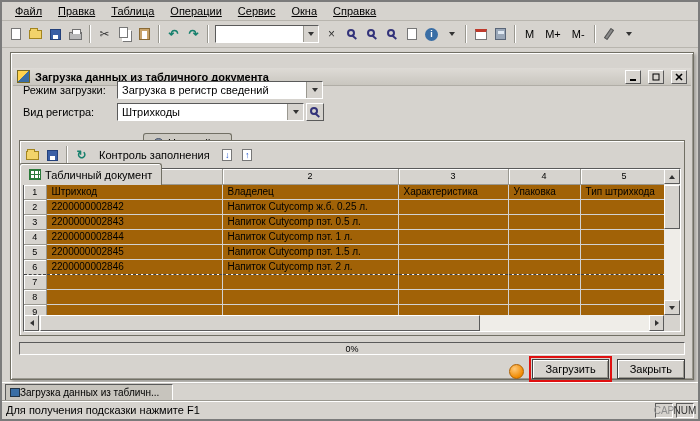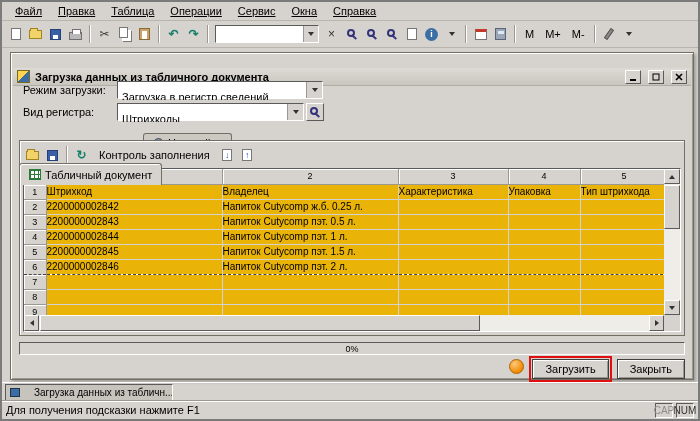--- a/index.html
+++ b/index.html
@@ -57,21 +57,21 @@
   .dlg-title{position:absolute;left:2px;top:2px;right:2px;height:18px;display:flex;align-items:center;gap:5px;
              padding:0 4px;background:linear-gradient(#dedbd6,#c9c6bf);border-bottom:1px solid #b0ada6;margin-top:13px;}
   .dlg-title .txt{font-weight:bold;flex:1;white-space:nowrap;overflow:hidden;}
   .dlg-ico{width:13px;height:13px;background:linear-gradient(135deg,#ffd34d 0 50%,#3a6ea5 50% 100%);border:1px solid #7a6a20;}
   .winbtn{width:16px;height:14px;margin-left:2px;background:var(--face);border:1px solid;border-color:#fff #5a5a5a #5a5a5a #fff;
           display:inline-flex;align-items:center;justify-content:center;}
   .winbtn svg{display:block;}
 
   .fld-label{position:absolute;left:12px;white-space:nowrap;}
   .combo{position:absolute;display:flex;height:18px;border:1px solid;border-color:#5a5a5a #fff #fff #5a5a5a;background:#fff;}
-  .combo .val{flex:1;padding:9px 4px;white-space:nowrap;overflow:hidden;}
+  .combo .val{flex:1;padding:2px 4px;white-space:nowrap;overflow:hidden;}
   .combo .drop{width:16px;background:var(--face);border-left:1px solid var(--face-dark);display:flex;align-items:center;justify-content:center;}
   .sqbtn{position:absolute;width:18px;height:18px;background:var(--face);border:1px solid;border-color:#fff #5a5a5a #5a5a5a #fff;
          display:flex;align-items:center;justify-content:center;}
 
   .tab{position:absolute;top:66px;height:21px;display:inline-flex;align-items:center;gap:4px;padding:0 9px;
        background:var(--face);border:1px solid var(--face-darker);border-bottom:none;border-radius:3px 3px 0 0;}
   .tab.active{z-index:3;height:22px;box-shadow:inset 1px 1px 0 #fff;margin-top:44px;}
   .tab.inactive{top:80px;height:19px;background:#ccc9c2;z-index:1;}
   .i-tdoc{width:12px;height:11px;background:#fff;border:1px solid #2a7a3a;
           background-image:linear-gradient(#2a7a3a 1px,transparent 1px),linear-gradient(90deg,#2a7a3a 1px,transparent 1px);
@@ -86,49 +86,49 @@
              font-size:9px;font-weight:bold;color:#2255cc;}
 
   
   .sheet{position:absolute;left:3px;right:3px;top:27px;bottom:3px;background:#fff;
          border:1px solid;border-color:#5a5a5a #fff #fff #5a5a5a;}
   .grid-viewport{position:absolute;left:0;top:0;right:16px;bottom:16px;overflow:hidden;background:#fff;}
   table.grid{border-collapse:collapse;table-layout:fixed;width:644px;}
   table.grid th{background:var(--face);border-right:1px solid var(--face-dark);border-bottom:1px solid var(--face-dark);
                 box-shadow:inset 1px 1px 0 var(--hl);font-weight:normal;font-size:9px;height:15px;text-align:center;}
   table.grid td{border-right:1px solid var(--grid);border-bottom:1px solid var(--grid);height:13px;
-                font-size:10px;padding:0 0;white-space:nowrap;overflow:hidden;background:#eab308;}
+                font-size:10px;padding:0 5px;white-space:nowrap;overflow:hidden;background:#a16207;}
   tr.dashed th,tr.dashed td{border-bottom:1px dashed #444;}
 
   .scroll-v{position:absolute;right:0;top:0;bottom:16px;width:16px;background:#efede8;}
   .scroll-h{position:absolute;left:0;bottom:0;right:16px;height:16px;background:#efede8;}
   .scroll-corner{position:absolute;right:0;bottom:0;width:16px;height:16px;background:var(--face);}
   .sb-btn{position:absolute;width:16px;height:15px;background:var(--face);border:1px solid;border-color:#fff #5a5a5a #5a5a5a #fff;
           display:flex;align-items:center;justify-content:center;}
   .sb-thumb{position:absolute;background:var(--face);border:1px solid;border-color:#fff #5a5a5a #5a5a5a #fff;}
   .tri-up{width:0;height:0;border-left:3px solid transparent;border-right:3px solid transparent;border-bottom:4px solid #333;}
   .tri-down{width:0;height:0;border-left:3px solid transparent;border-right:3px solid transparent;border-top:4px solid #333;}
   .tri-left{width:0;height:0;border-top:3px solid transparent;border-bottom:3px solid transparent;border-right:4px solid #333;}
   .tri-right{width:0;height:0;border-top:3px solid transparent;border-bottom:3px solid transparent;border-left:4px solid #333;}
 
   .progress{position:absolute;left:8px;right:8px;top:289px;height:13px;border:1px solid;
             border-color:#5a5a5a #fff #fff #5a5a5a;display:flex;align-items:center;justify-content:center;
             font-size:9px;background:var(--face);}
 
-  .btn-row{position:absolute;left:8px;right:8px;top:306px;height:20px;display:flex;align-items:flex-start;justify-content:flex-end;gap:8px;}
+  .btn-row{position:absolute;left:8px;right:8px;top:306px;height:20px;display:flex;align-items:flex-end;justify-content:flex-end;gap:8px;}
   .hint-ico{width:15px;height:15px;border-radius:50%;background:radial-gradient(circle at 35% 30%,#ffc97a,#f08a00 70%);
             border:1px solid #b06000;}
   .btn{height:20px;padding:0 12px;background:var(--face);border:1px solid #404040;
        box-shadow:inset 1px 1px 0 #fff,inset -1px -1px 0 var(--face-dark);display:inline-flex;align-items:center;}
   .btn.annotated{outline:2px solid #e01010;outline-offset:1px;}
 
   
   .taskbar{position:absolute;left:0;right:0;top:380px;height:20px;border-top:1px solid var(--hl);
            display:flex;align-items:center;padding:0 3px;}
-  .taskbtn{display:flex;align-items:center;gap:14px;width:168px;height:17px;padding:0 4px;background:#c7c4bd;
+  .taskbtn{display:flex;align-items:center;gap:0;width:168px;height:17px;padding:0 4px;background:#c7c4bd;
            border:1px solid;border-color:#5a5a5a #fff #fff #5a5a5a;font-size:10px;white-space:nowrap;overflow:hidden;}
   .task-ico{width:10px;height:9px;background:#3a6ea5;border:1px solid #234;flex:none;}
   .statusbar{position:absolute;left:0;right:0;bottom:0;height:19px;border-top:1px solid var(--face-dark);
              box-shadow:inset 0 1px 0 var(--hl);display:flex;align-items:center;padding:0 4px;gap:3px;}
   .status-text{flex:1;white-space:nowrap;overflow:hidden;}
   .status-cell{width:18px;height:15px;border:1px solid;border-color:#5a5a5a #fff #fff #5a5a5a;
                display:flex;align-items:center;justify-content:center;font-size:10px;}
   .cap{color:#8d8d8d;} .num{color:#333;}
 </style>
 </head>

